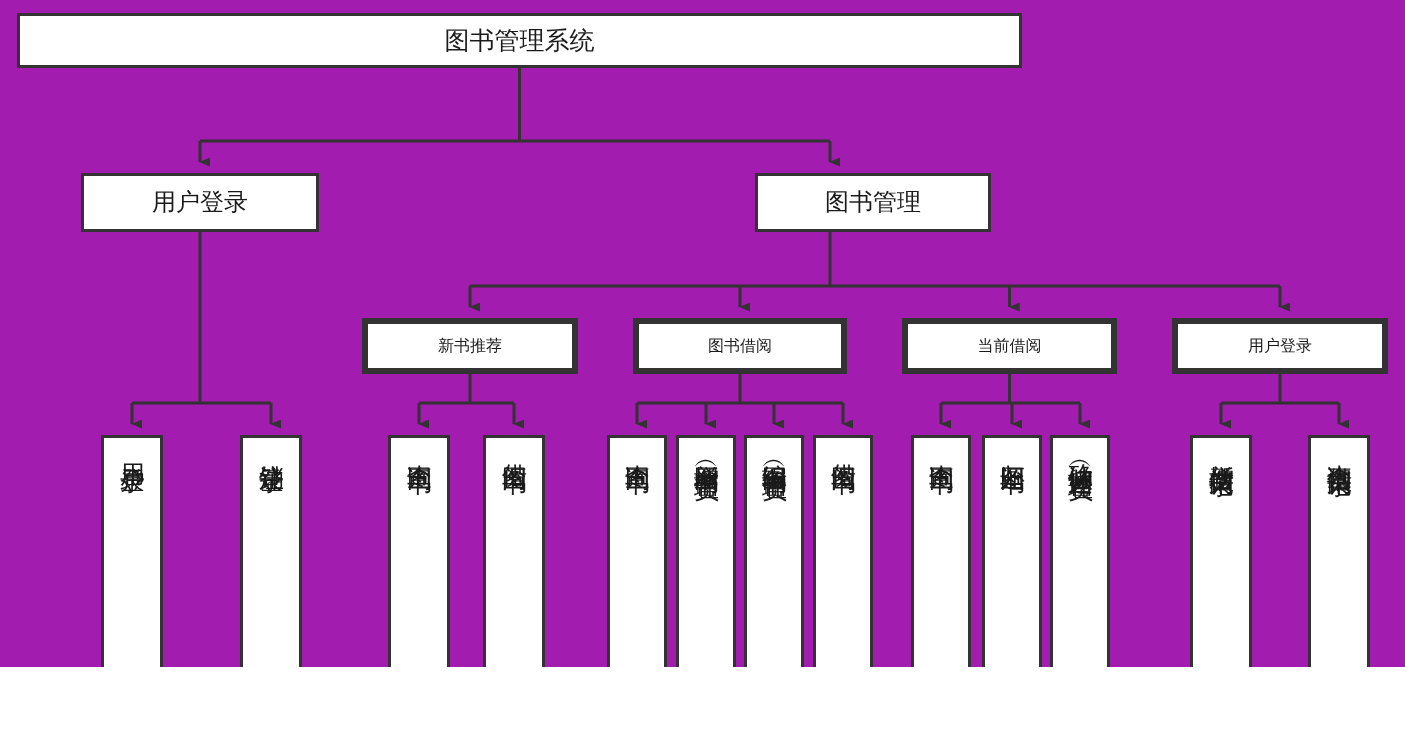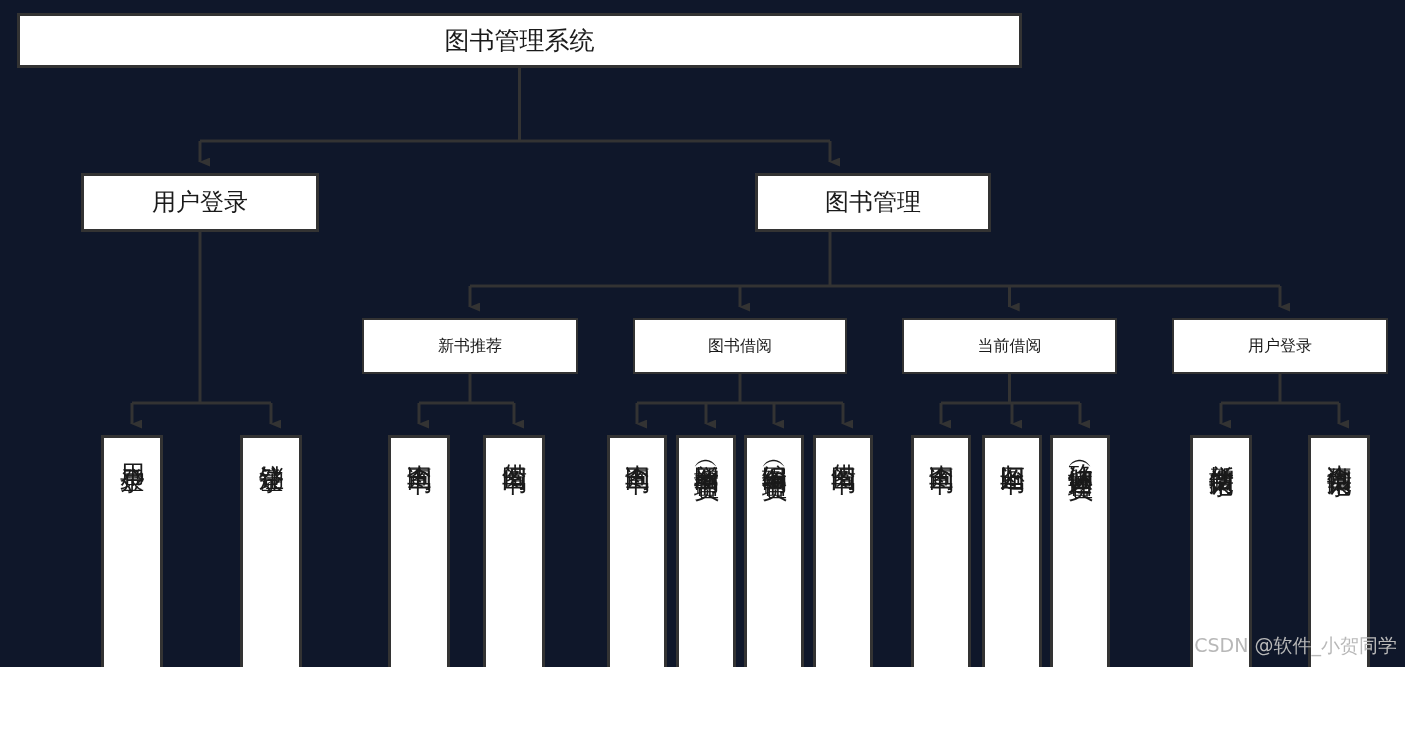--- a/index.html
+++ b/index.html
@@ -8,36 +8,36 @@
     padding: 0;
     background: #ffffff;
   }
   body {
     font-family: "DejaVu Sans", "Liberation Sans", sans-serif;
   }
   #diagram-canvas {
     position: relative;
     width: 1405px;
     height: 667px;
-    background: #0f172a;
+    background: #a21caf;
     overflow: hidden;
   }
   #edge-layer {
     position: absolute;
     left: 0;
     top: 0;
     width: 1405px;
     height: 747px;
     pointer-events: none;
   }
   .node {
     position: absolute;
     box-sizing: border-box;
     background: #ffffff;
-    border: 2px solid #701a75;
+    border: 6px solid #701a75;
     display: flex;
     align-items: center;
     justify-content: center;
     color: #1a1a1a;
     line-height: 1.12;
   }
   .node.root {
     border-width: 3px;
     font-size: 25px;
   }
@@ -176,15 +176,14 @@
         <span class="vtext">确认归还（管理员）</span>
       </div>
       <div class="node leaf" style="left: 1190px; top: 435px; width: 62px; height: 300px; border-color: rgb(51, 51, 51); background: rgb(255, 255, 255); color: rgb(26, 26, 26);">
         <span class="vtext">新增借阅记录</span>
       </div>
       <div class="node leaf" style="left: 1308px; top: 435px; width: 62px; height: 300px; border-color: rgb(51, 51, 51); background: rgb(255, 255, 255); color: rgb(26, 26, 26);">
         <span class="vtext">查询借阅记录</span>
       </div>
     </div>
 
-  <div id="watermark">CSDN @软件_小贺同学</div>
 
 </div>
 
 </body></html>

